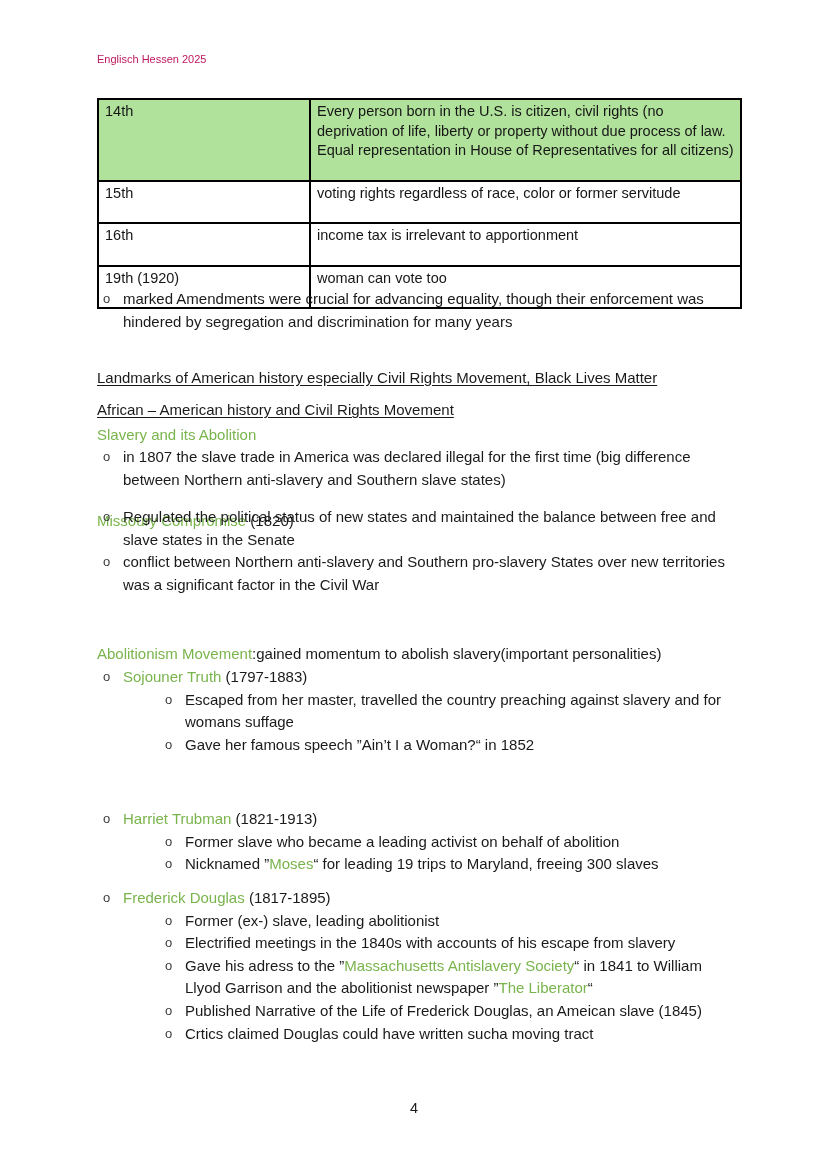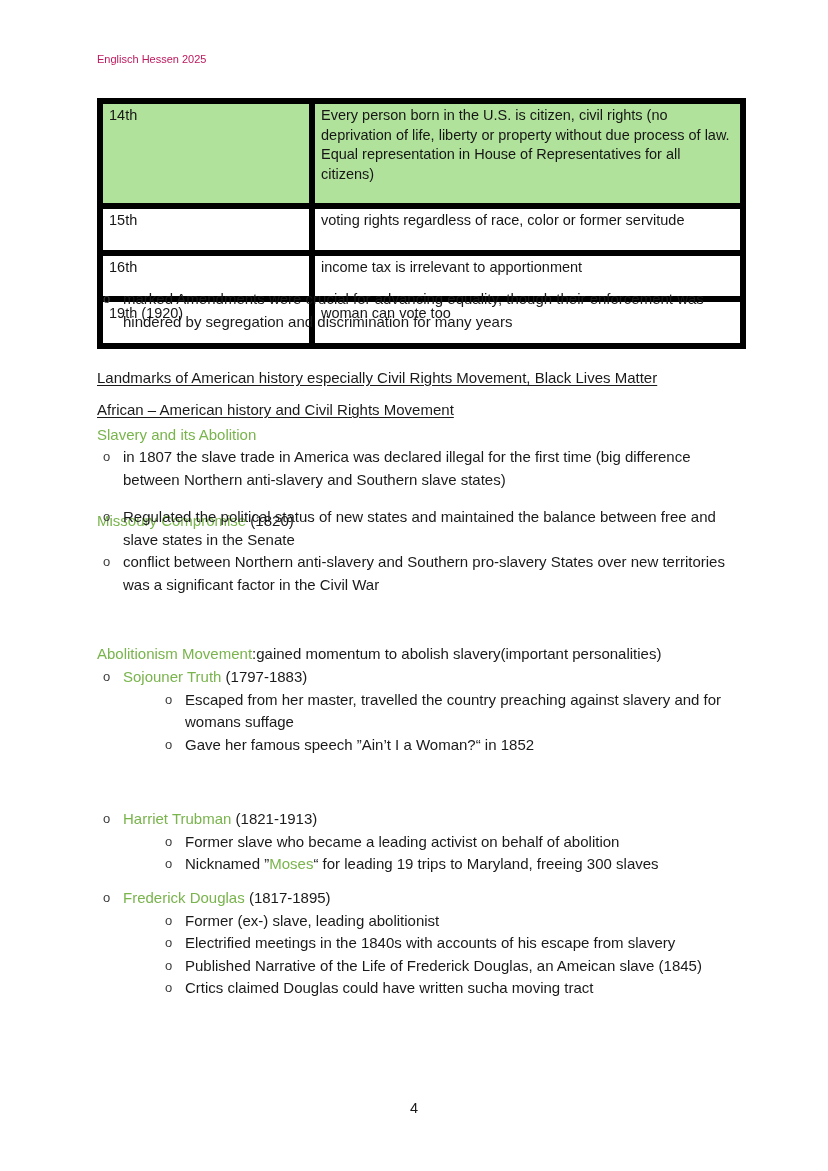--- a/index.html
+++ b/index.html
@@ -40,21 +40,21 @@
     left: 97px;
     top: 98px;
     width: 643px;
     border-collapse: collapse;
     table-layout: fixed;
     font-size: 14.5px;
     line-height: 19.5px;
     color: #161616;
   }
   .amend-table td {
-    border: 6px solid #000000;
+    border: 2px solid #000000;
     padding: 2px 5px 19px 6px;
     vertical-align: top;
   }
   .amend-table col.c1 { width: 212px; }
   .amend-table col.c2 { width: 431px; }
   .amend-table tr.hl td {
     background: #b1e29b;
   }
 
   
@@ -194,20 +194,21 @@
     </ul>
   </div>
 
   <div class="block" style="left:97px; top:887px; width:640px;">
     <ul class="lvl indent1">
       <li>
         <span class="green">Frederick Douglas</span><span> (1817-1895)</span>
         <ul class="lvl indent2" style="margin-left:36px;">
           <li><span>Former (ex-) slave, leading abolitionist</span></li>
           <li><span>Electrified meetings in the 1840s with accounts of his escape from slavery</span></li>
+          <li><span>Gave his adress to the ”</span><span class="green">Massachusetts Antislavery Society</span><span>“ in 1841 to William Llyod Garrison and the abolitionist newspaper ”</span><span class="green">The Liberator</span><span>“</span></li>
           <li><span>Published Narrative of the Life of Frederick Douglas, an Ameican slave (1845)</span></li>
           <li><span>Crtics claimed Douglas could have written sucha moving tract</span></li>
         </ul>
       </li>
     </ul>
   </div>
 
   <div class="page-num">4</div>
 
 </div>

